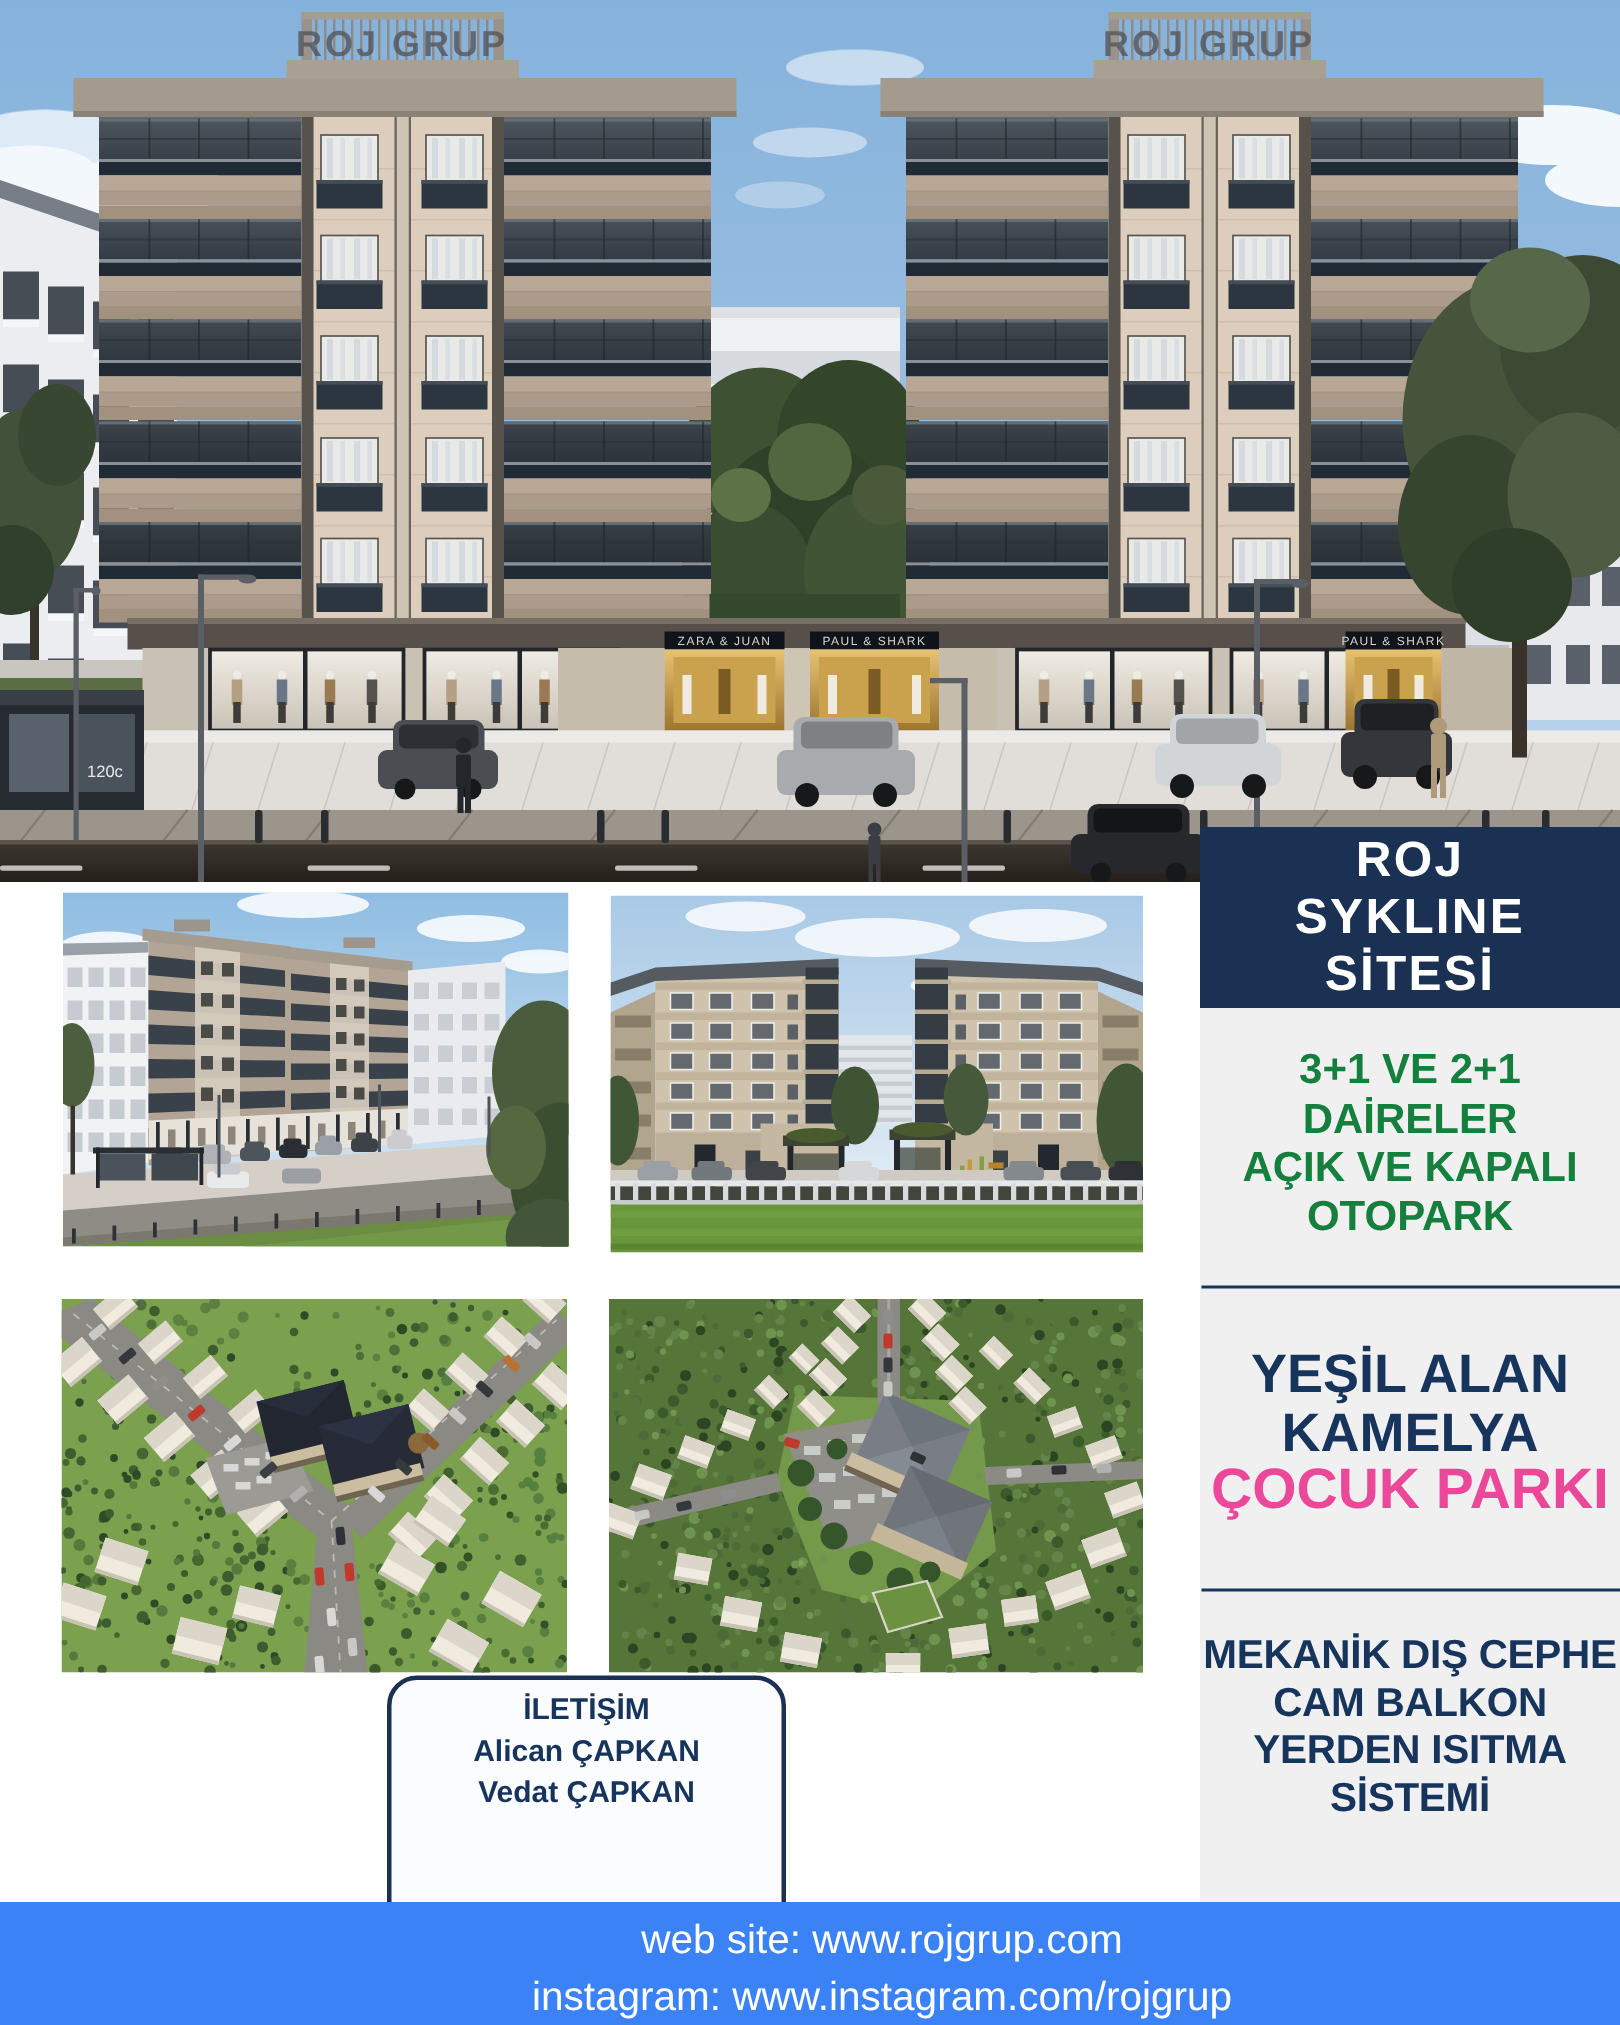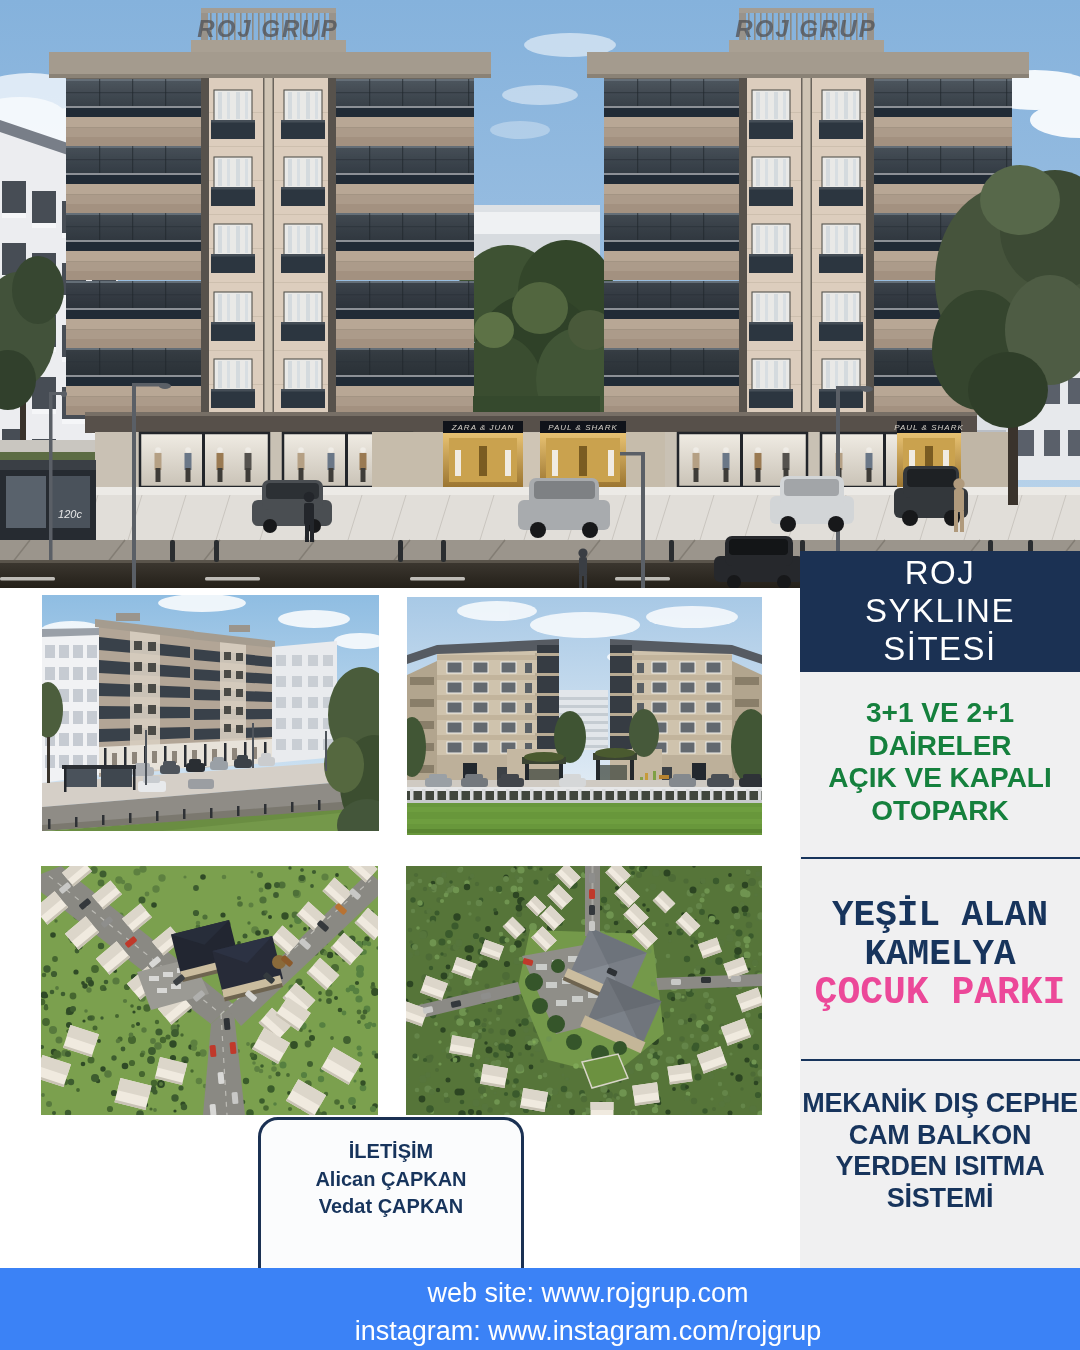--- a/index.html
+++ b/index.html
@@ -2,21 +2,21 @@
 <html lang="tr"><head><meta charset="utf-8">
 <title>ROJ SYKLINE</title>
 <style>
 html,body{margin:0;padding:0;}
 body{width:1080px;height:1350px;position:relative;background:#ffffff;
  font-family:"Liberation Sans",sans-serif;overflow:hidden;}
 .abs{position:absolute;}
 </style></head>
 <body>
 
-<div class="abs" style="left:0;top:0;width:1080px;height:588px;font-style:italic;"><svg width="1080" height="588" viewBox="0 0 1080 588">
+<div class="abs" style="left:0;top:0;width:1080px;height:588px;"><svg width="1080" height="588" viewBox="0 0 1080 588">
 <defs>
 <linearGradient id="skyG" x1="0" y1="0" x2="0" y2="1">
           <stop offset="0" stop-color="#85b2dc"></stop>
           <stop offset="0.55" stop-color="#9dc0e2"></stop>
           <stop offset="1" stop-color="#c6dcee"></stop>
         </linearGradient>
 <linearGradient id="glassG" x1="0" y1="0" x2="0" y2="1">
           <stop offset="0" stop-color="#535c65"></stop>
           <stop offset="0.5" stop-color="#464f58"></stop>
           <stop offset="1" stop-color="#3b444d"></stop>
@@ -3116,33 +3116,33 @@
           <rect x="117" y="93" width="10" height="6" rx="1.5" fill="#c0392b"></rect>
         </g>
 <g transform="rotate(24 206 106)">
           <rect x="201" y="103" width="10" height="6" rx="1.5" fill="#2e3236"></rect>
         </g>
 </g>
 </svg></div>
 
 <div class="abs" style="left:800px;top:672px;width:280px;height:596px;background:#f0f0f1;"></div>
 
-<div class="abs" style="left:800px;top:551px;width:280px;height:121px;background:#1b3153;color:#fff;text-align:center;font-weight:normal;font-size:33px;line-height:38px;letter-spacing:1.5px;padding-top:3px;box-sizing:border-box;">ROJ<br>SYKLINE<br>SİTESİ</div>
+<div class="abs" style="left:800px;top:551px;width:280px;height:121px;background:#1b3153;color:#fff;text-align:center;font-weight:bold;font-size:33px;line-height:38px;letter-spacing:1.5px;padding-top:3px;box-sizing:border-box;">ROJ<br>SYKLINE<br>SİTESİ</div>
 
 <div class="abs" style="left:800px;top:697px;width:280px;color:#15803d;text-align:center;font-weight:bold;font-size:28px;line-height:32.5px;">3+1 VE 2+1<br>DAİRELER<br>AÇIK VE KAPALI<br>OTOPARK</div>
 
 <div class="abs" style="left:801px;top:857px;width:279px;height:1.5px;background:#17345c;"></div>
 
-<div class="abs" style="left:800px;top:897px;width:280px;color:#17345c;text-align:center;font-weight:bold;font-size:36px;line-height:38.5px;font-family:Liberation Mono, monospace;">YEŞİL ALAN<br>KAMELYA<br><span style="color:#ec4899;font-size:38px;">ÇOCUK PARKI</span></div>
+<div class="abs" style="left:800px;top:897px;width:280px;color:#17345c;text-align:center;font-weight:bold;font-size:36px;line-height:38.5px;">YEŞİL ALAN<br>KAMELYA<br><span style="color:#ec4899;font-size:38px;">ÇOCUK PARKI</span></div>
 
 <div class="abs" style="left:801px;top:1059px;width:279px;height:1.5px;background:#17345c;"></div>
 
 <div class="abs" style="left:793px;top:1088px;width:294px;color:#17345c;text-align:center;font-weight:bold;font-size:27px;line-height:31.5px;white-space:nowrap;letter-spacing:-0.2px;">MEKANİK DIŞ CEPHE<br>CAM BALKON<br>YERDEN ISITMA<br>SİSTEMİ</div>
 
-<div class="abs" style="left:258px;top:1117px;width:266px;height:233px;background:#fbfcfd;border:3.5px solid #1b3153;border-radius:20px;box-sizing:border-box;text-align:center;color:#17345c;font-weight:bold;font-size:20px;line-height:27.5px;padding-top:18px;">
+<div class="abs" style="left:258px;top:1117px;width:266px;height:233px;background:#fbfcfd;border:3.5px solid #1b3153;border-radius:20px;box-sizing:border-box;text-align:center;color:#17345c;font-weight:bold;font-size:20px;line-height:27.5px;padding-top:7px;">
     <div>İLETİŞİM</div>
     <div>Alican ÇAPKAN</div>
     <div>Vedat ÇAPKAN</div>
   </div>
 
 <div class="abs" style="left:0;top:1268px;width:1080px;height:82px;background:#3b82f6;color:#fff;text-align:center;font-size:27px;padding-left:48px;">
     <div style="margin-top:10px;">web site: www.rojgrup.com</div>
     <div style="margin-top:7px;">instagram: www.instagram.com/rojgrup</div>
   </div>
 

